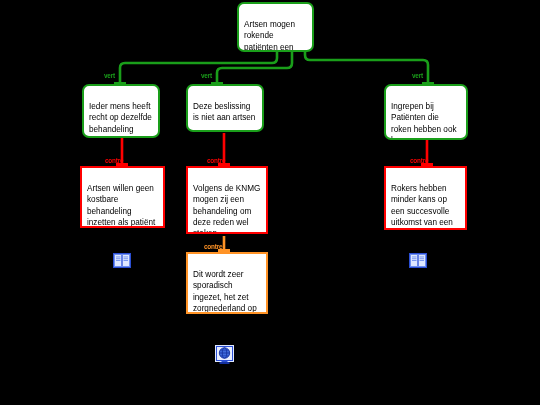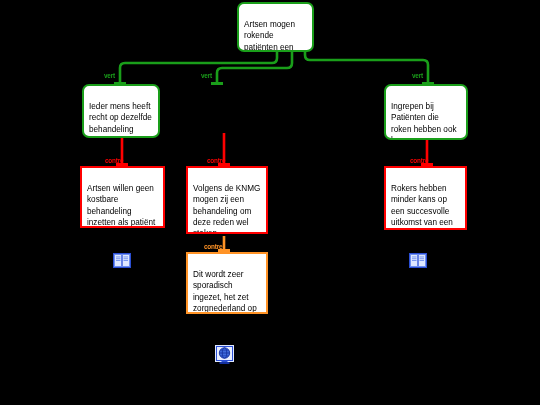--- a/index.html
+++ b/index.html
@@ -110,20 +110,23 @@
   </svg>
 
   <div class="node green" style="left:237px; top:2px; width:77px; height:50px;">
     <span>Artsen mogen rokende patiënten een behandeling niet weigeren. (Utilisme)</span>
   </div>
 
   <div class="node green" style="left:82px; top:84px; width:78px; height:54px;">
     <span>Ieder mens heeft recht op dezelfde behandeling (Deontologie)</span>
   </div>
 
+  <div class="node green" style="left:186px; top:84px; width:78px; height:48px;">
+    <span>Deze beslissing is niet aan artsen</span>
+  </div>
 
   <div class="node green" style="left:384px; top:84px; width:84px; height:56px;">
     <span>Ingrepen bij Patiënten die roken hebben ook kans op een positieve uitkomst (Deontologie)</span>
   </div>
 
   <div class="node red" style="left:80px; top:166px; width:85px; height:62px;">
     <span>Artsen willen geen kostbare behandeling inzetten als patiënt niet meewerkt. (Utilisme)</span>
   </div>
 
   <div class="node red" style="left:186px; top:166px; width:82px; height:68px;">

